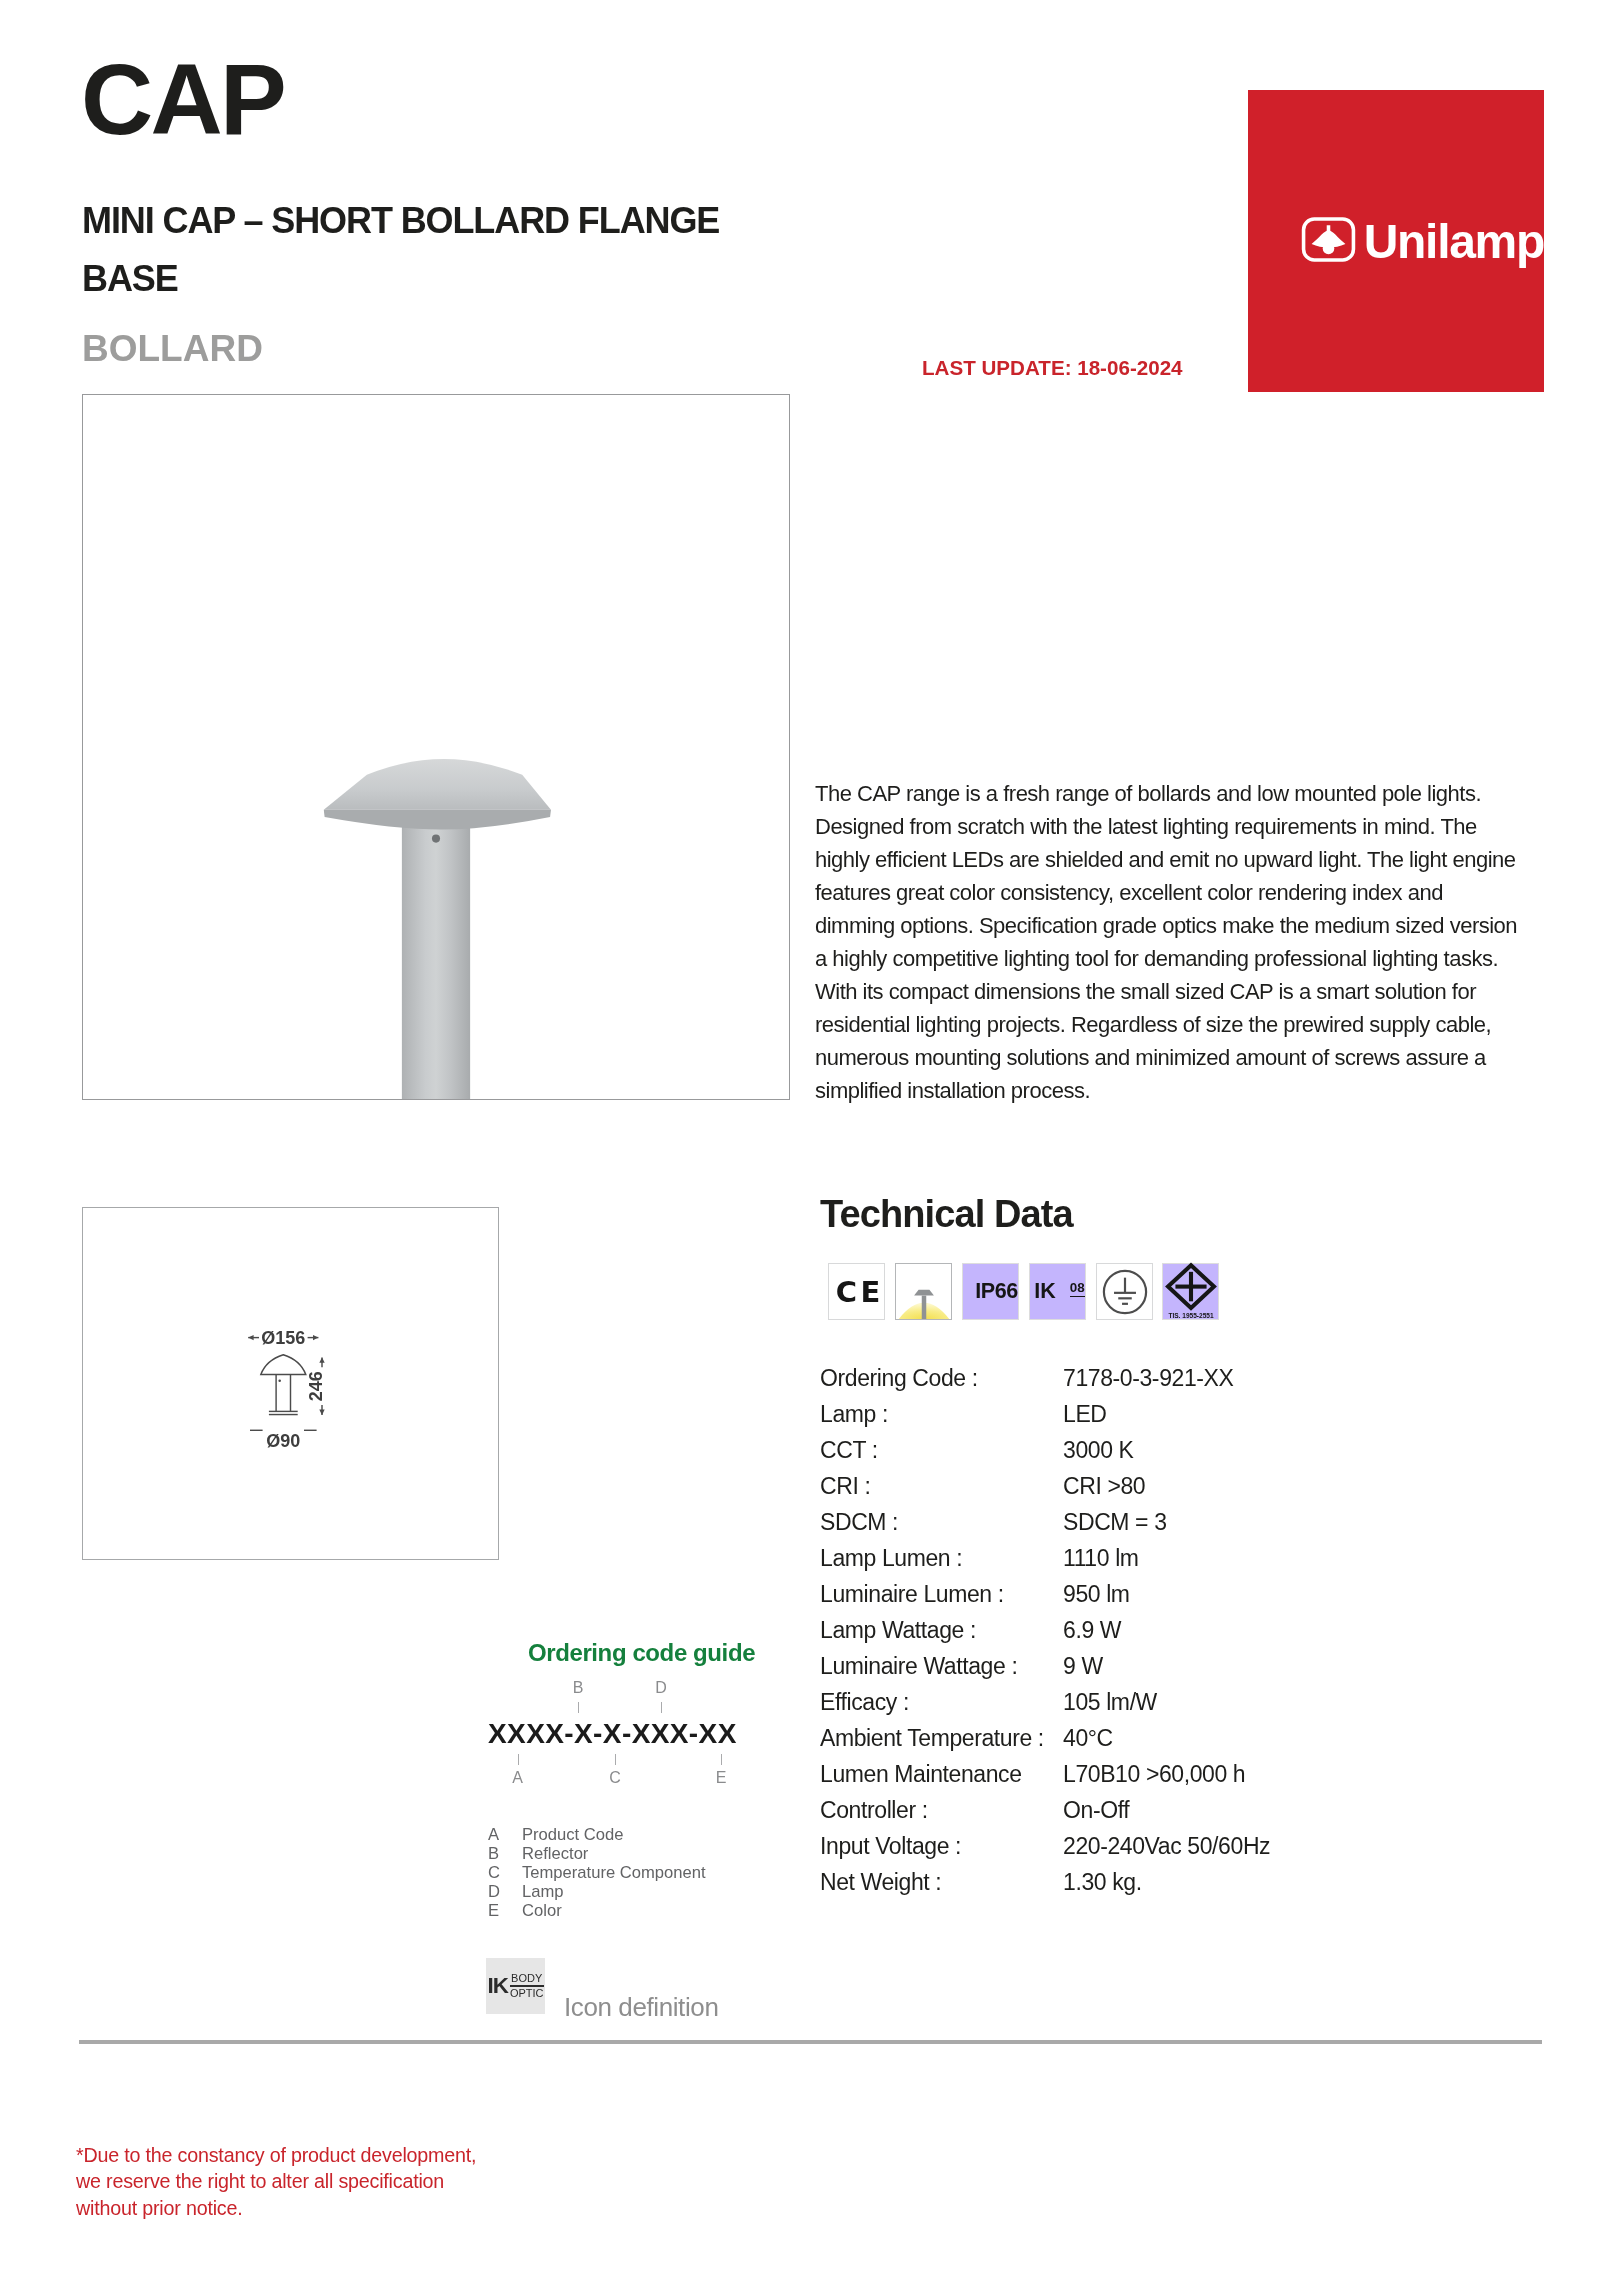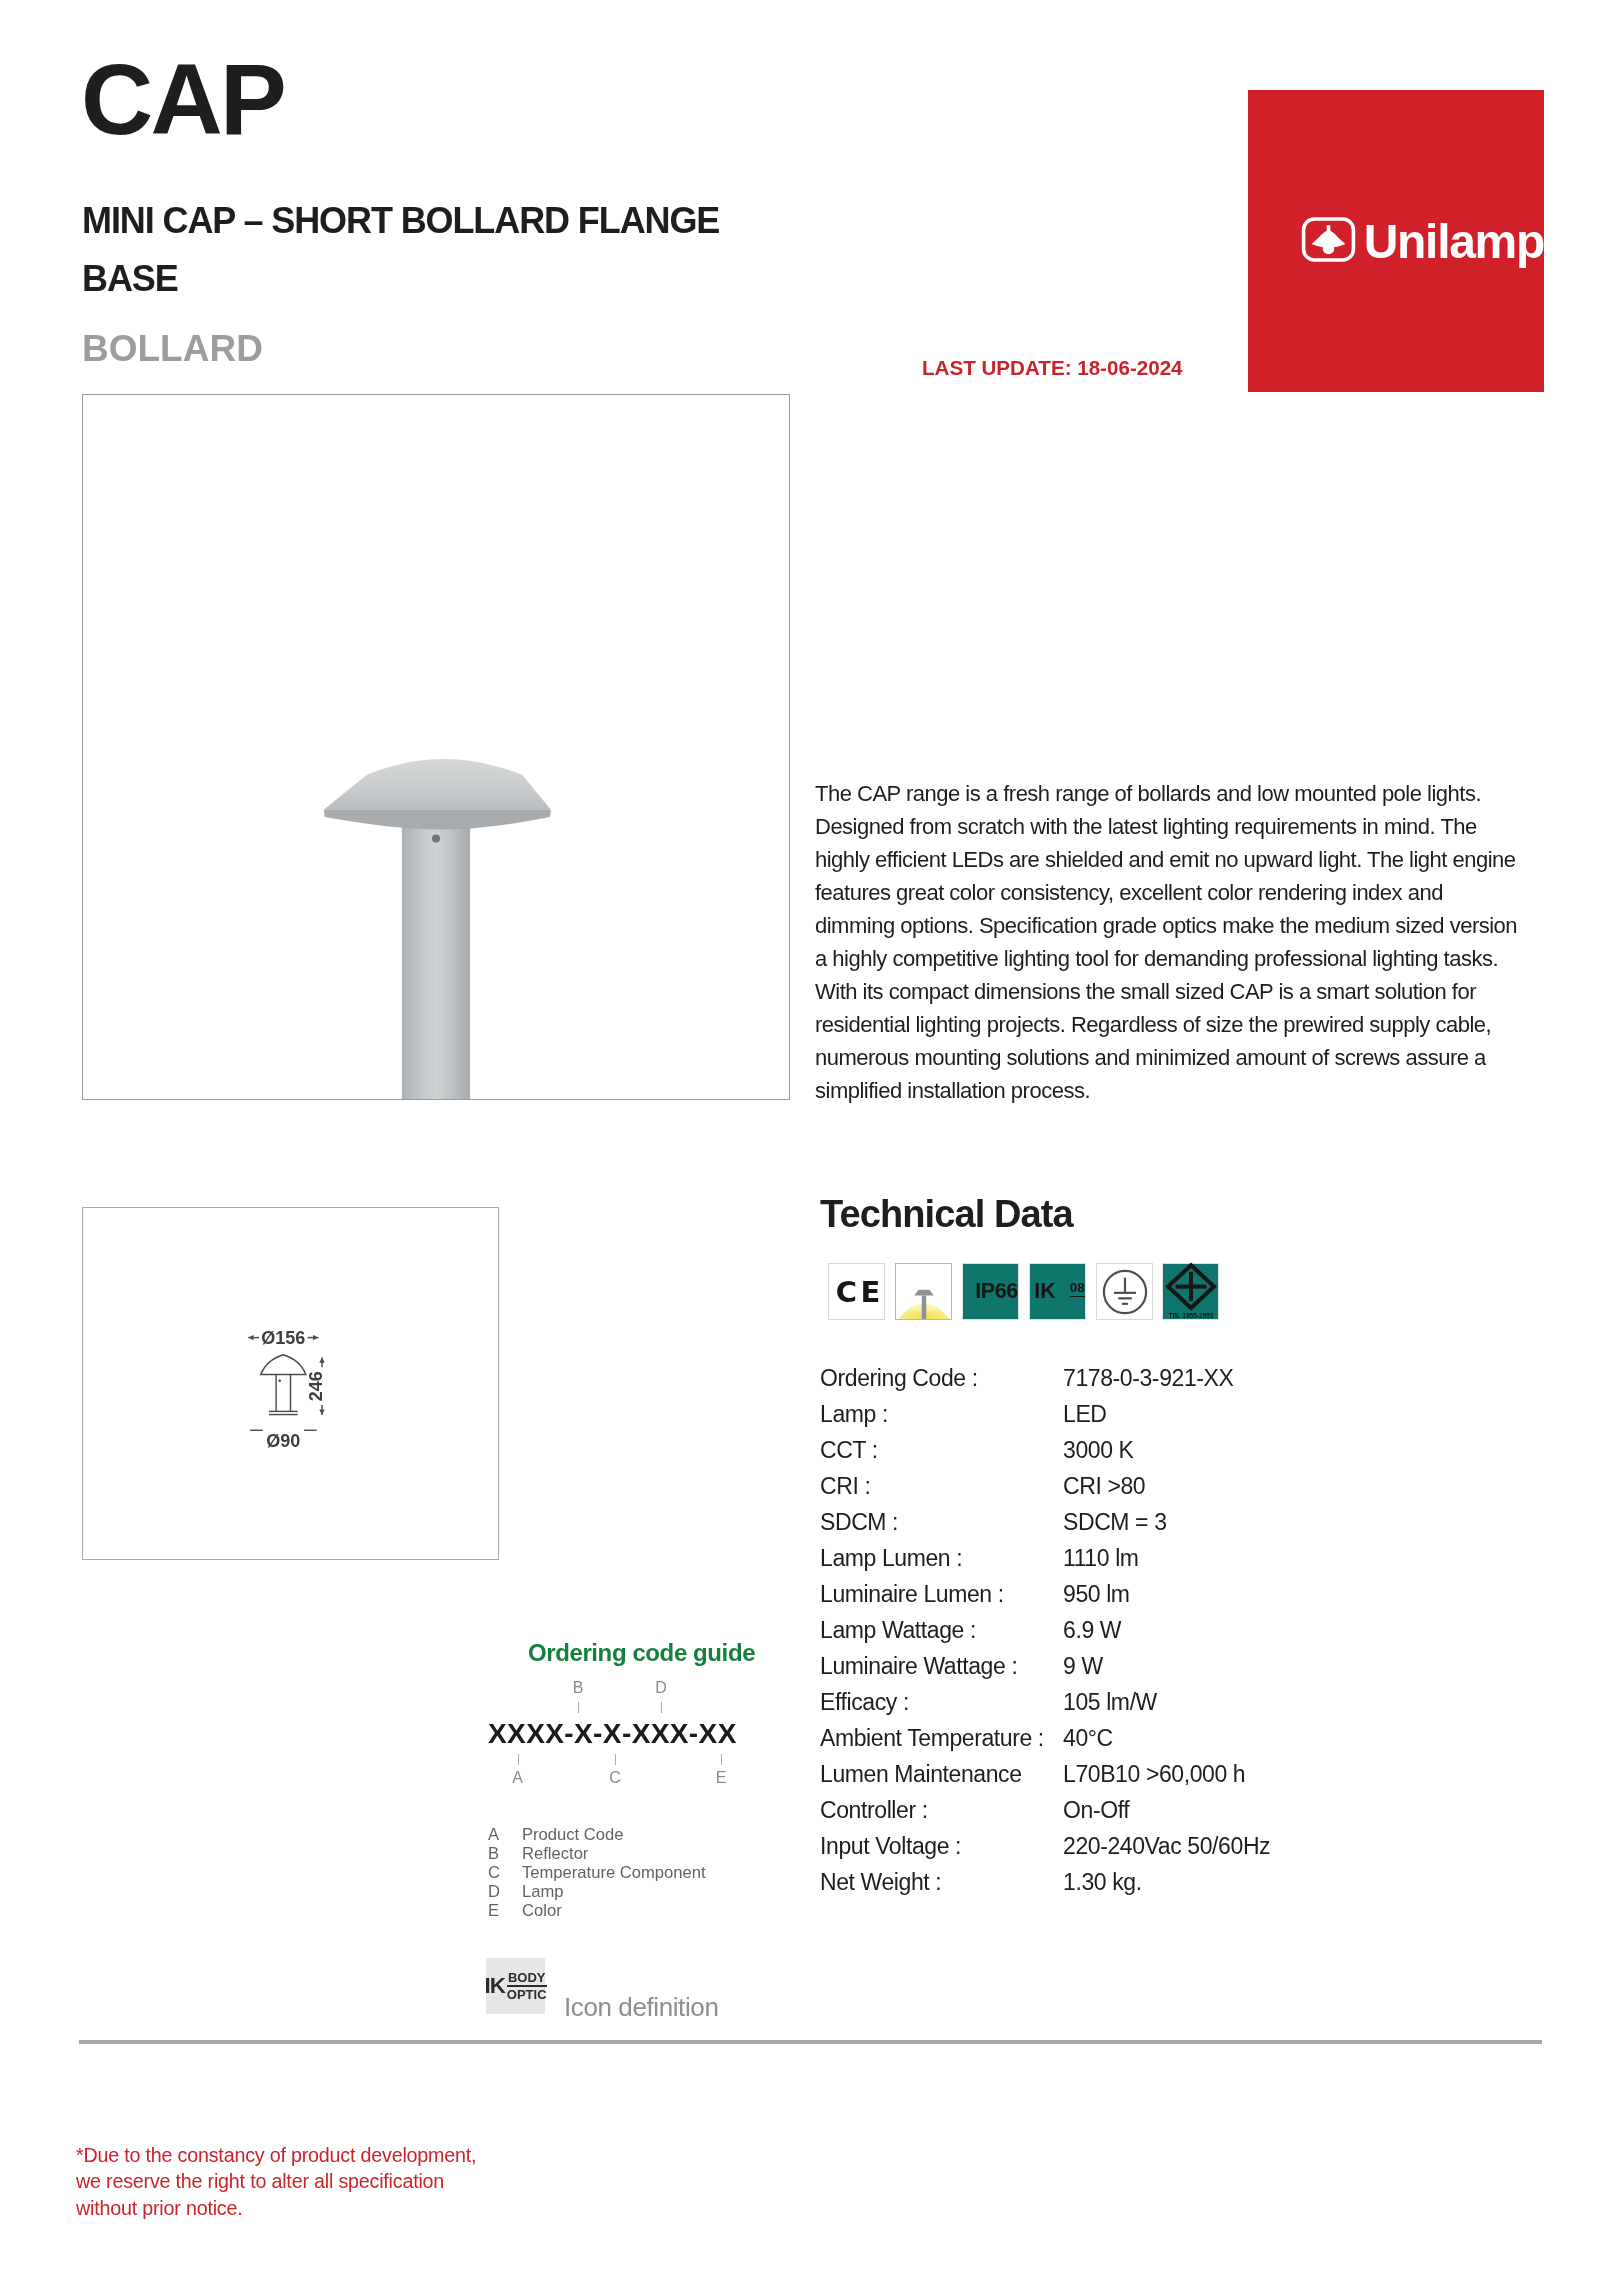--- a/index.html
+++ b/index.html
@@ -31,21 +31,21 @@
   
   .drawing-box{position:absolute;left:82px;top:1207px;width:417px;height:353px;
     border:1.8px solid #a6a8aa;box-sizing:border-box;background:#ffffff;}
   .drawing-box svg{display:block;width:100%;height:100%;}
   
   .tech-heading{position:absolute;left:820px;top:1193px;font-size:38px;font-weight:700;
     letter-spacing:-0.9px;color:#1e1e1c;}
   .cert-row{position:absolute;left:828px;top:1263px;display:flex;gap:9.9px;}
   .cert{width:57px;height:57px;box-sizing:border-box;display:flex;align-items:center;
     justify-content:flex-end;border:0.9px solid #d8d9da;background:#ffffff;}
-  .cert.gray{background:#0f766e;border:0.9px solid #dddddd;}
+  .cert.gray{background:#c4b5fd;border:0.9px solid #dddddd;}
   .cert.framed{border:1.8px solid #b4b6b8;}
   .ce-text{font-family:"DejaVu Sans",sans-serif;font-size:29px;font-weight:700;letter-spacing:3.6px;
     color:#161616;padding-left:2.7px;}
   .ip-text{font-size:21.5px;font-weight:700;letter-spacing:-0.4px;color:#161616;}
   .ik-text{font-size:21.5px;font-weight:700;color:#161616;display:flex;align-items:flex-start;}
   .ik-text .sup{font-size:13.4px;border-bottom:1.8px solid #161616;margin-top:0.9px;margin-left:14px;padding-bottom:0.9px;}
   
   .spec-table{position:absolute;left:820px;top:1360px;font-size:23px;letter-spacing:-0.4px;}
   .trow{display:grid;grid-template-columns:243px auto;line-height:36px;}
   
@@ -58,21 +58,21 @@
   .og-code{position:absolute;left:0;top:39px;font-size:28px;font-weight:700;
     letter-spacing:0.4px;color:#1b1b1b;}
   .og-legend{margin-top:30px;}
   .og-lrow{display:grid;grid-template-columns:34px auto;font-size:16.6px;
     line-height:19px;color:#626365;}
   
   .icon-def-box{position:absolute;left:486px;top:1958px;width:59px;height:56px;background:#e6e6e6;
     display:flex;align-items:center;justify-content:center;gap:1.8px;}
   .ikd-prefix{font-size:22.4px;font-weight:700;color:#2c2c2c;letter-spacing:-0.9px;}
   .ikd-frac{display:flex;flex-direction:column;align-items:center;line-height:1;}
-  .ikd-frac .t{font-size:13px;font-weight:700;color:#2c2c2c;letter-spacing:0;}
+  .ikd-frac .t{font-size:11px;font-weight:400;color:#2c2c2c;letter-spacing:0;}
   .ikd-frac .mid{width:100%;height:1.3px;background:#2c2c2c;margin:1.3px 0;}
   .icon-def-label{position:absolute;left:564px;top:1992px;font-size:26px;color:#8e8e8e;
     letter-spacing:-0.4px;}
   
   .divider{position:absolute;left:79px;top:2040px;width:1463px;height:3.6px;background:#a9a9a9;}
   .footer{position:absolute;left:76px;top:2142px;font-size:19.7px;line-height:26.4px;
     color:#c9242b;letter-spacing:-0.2px;}
 </style>
 </head>
 <body>

